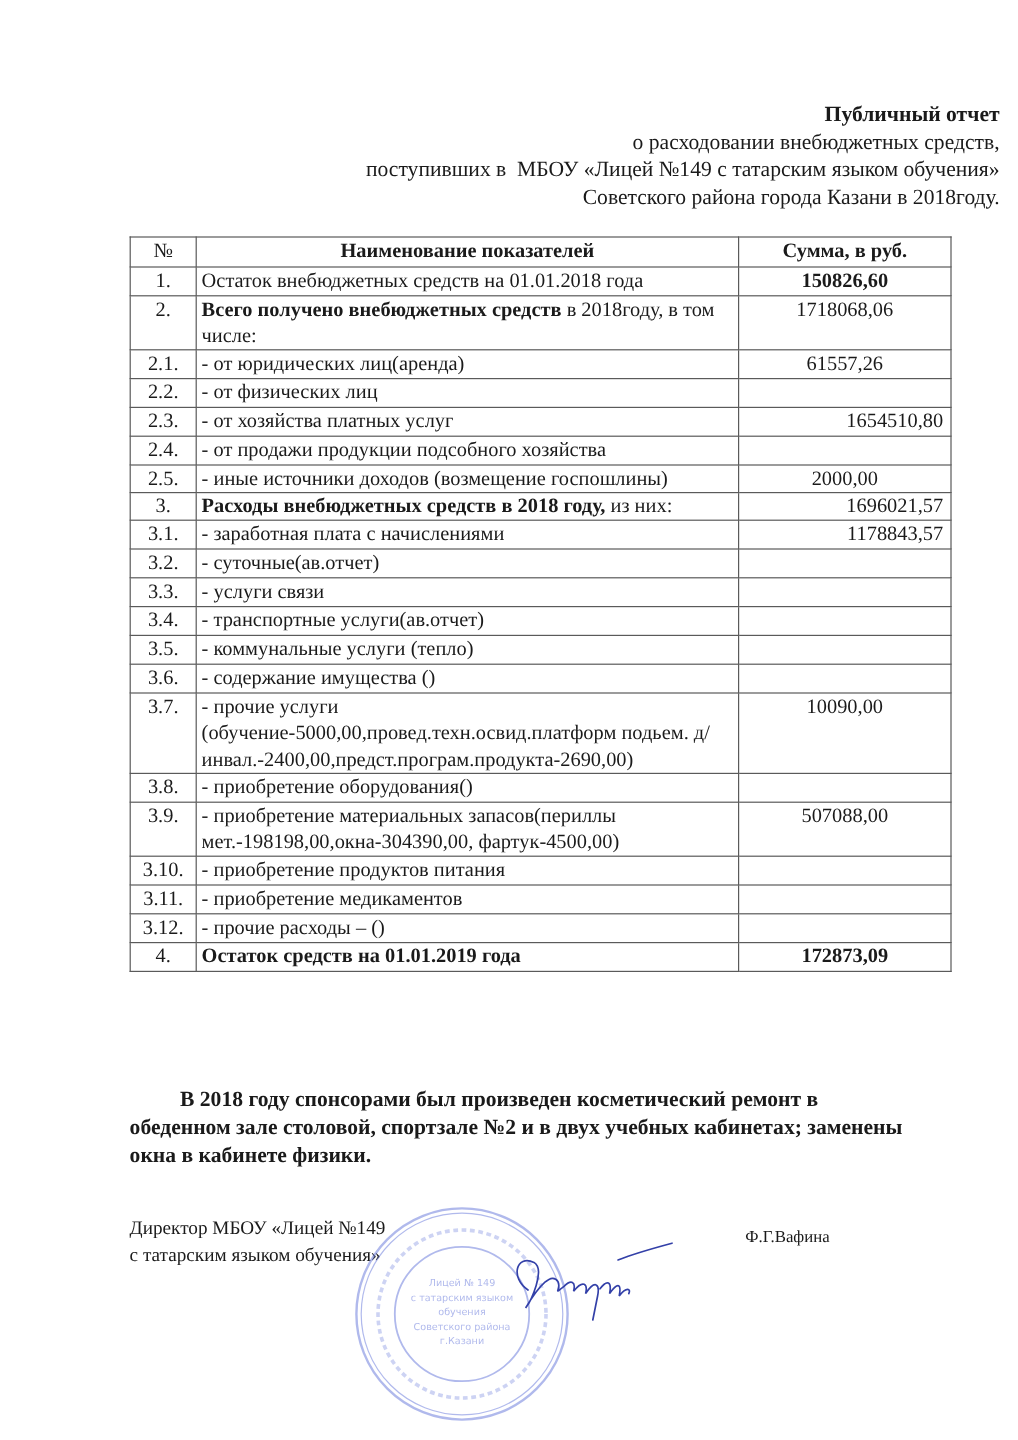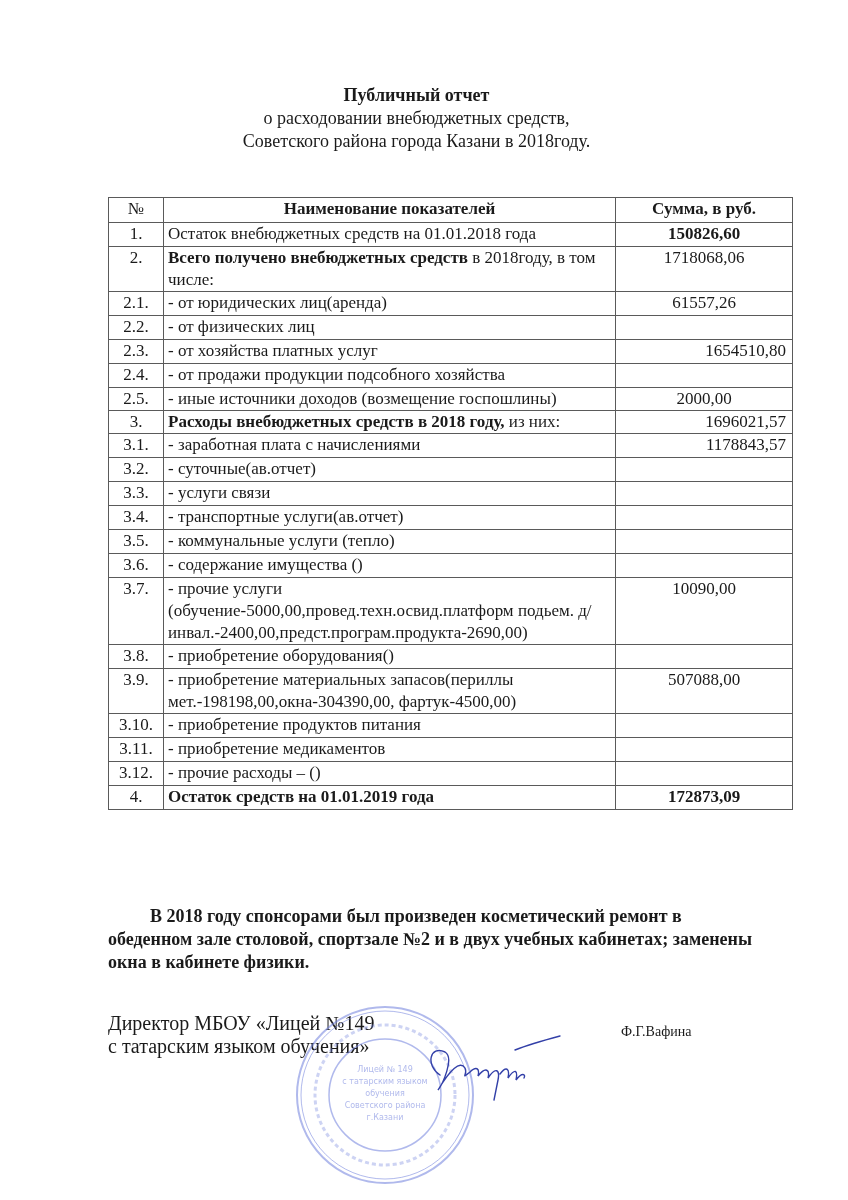--- a/index.html
+++ b/index.html
@@ -1,21 +1,21 @@
 <!DOCTYPE html>
 <html><head>
 <meta charset="utf-8">
 <style>
   html, body { margin: 0; padding: 0; }
   body {
     width: 848px; height: 1200px; background: #ffffff; position: relative; overflow: hidden;
     font-family: "Liberation Serif", "DejaVu Serif", serif; color: #1a1a1a;
   }
   .title-block {
-    position: absolute; left: 0; top: 84px; width: 833px; text-align: center;
+    position: absolute; left: 0; top: 84px; width: 833px; text-align: right;
     font-size: 18px; line-height: 23px;
   }
   .title-block .main-title { font-weight: bold; }
   table.report {
     position: absolute; left: 108px; top: 197px; width: 685px;
     border-collapse: collapse; font-size: 17px; line-height: 22px;
   }
   table.report td, table.report th {
     border: 1px solid #5a5a5a; padding: 0 4px; vertical-align: top;
   }
@@ -23,38 +23,39 @@
   td.num { width: 46px; text-align: center; padding: 0 2px; }
   td.name { width: 443px; padding-left: 5px; }
   td.sum { text-align: center; padding-right: 10px; }
   td.bold, span.bold { font-weight: bold; }
   tr.r1 td { height: 23px; }
   .note {
     position: absolute; left: 108px; top: 905px; width: 660px;
     font-size: 18px; line-height: 23px; text-indent: 42px; font-weight: bold;
   }
   .sign {
-    position: absolute; left: 108px; top: 1012px; font-size: 20px; line-height: 23px;
+    position: absolute; left: 108px; top: 1012px; font-size: 16px; line-height: 23px;
   }
   .signer-name {
     position: absolute; left: 621px; top: 1020px; font-size: 14px; line-height: 23px;
   }
   .stamp {
     position: absolute; left: 290px; top: 1000px; width: 190px; height: 190px;
   }
   .signature {
     position: absolute; left: 420px; top: 1030px; width: 150px; height: 80px;
   }
 </style>
 </head>
 <body>
 
 <div class="title-block">
   <div class="main-title">Публичный отчет</div>
   <div>о расходовании внебюджетных средств,</div>
+  <div style="white-space:pre;">поступивших в  МБОУ «Лицей №149 с татарским языком обучения»</div>
   <div>Советского района города Казани в 2018году.</div>
 </div>
 
 <table class="report">
   <thead>
     <tr>
       <th style="width:46px;font-weight:normal;">№</th>
       <th>Наименование показателей</th>
       <th>Сумма, в руб.</th>
     </tr>

